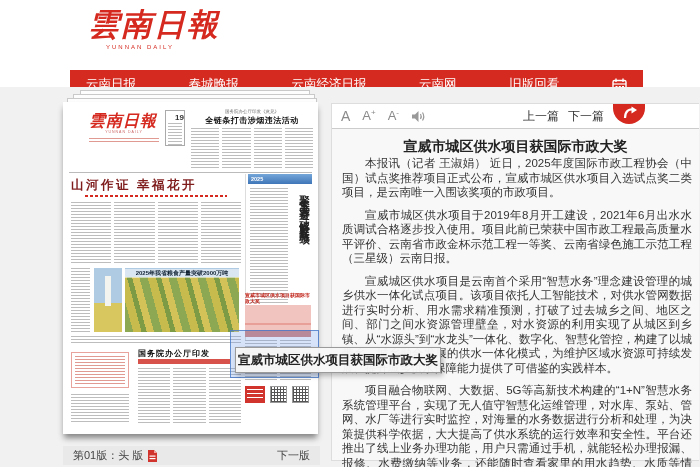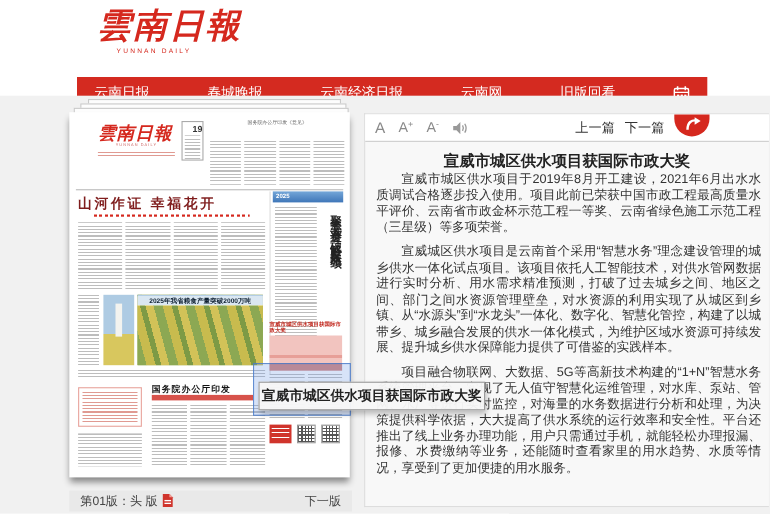--- a/index.html
+++ b/index.html
@@ -149,20 +149,21 @@
   <div class="abs" style="left:26px;top:10px;">
     <div class="mast-title">雲南日報</div>
     <div class="mast-sub">YUNNAN DAILY</div>
     <div class="stripes-red" style="width:70px;height:4px;margin-top:4px;"></div>
   </div>
   <div class="abs datebox">
     <b>19</b>
     <div class="stripes" style="height:22px;margin:1px 2px;"></div>
   </div>
   <div class="abs kicker">国务院办公厅印发《意见》</div>
+  <div class="abs tophead">全链条打击涉烟违法活动</div>
   <div class="abs cols" style="left:128px;top:26px;width:122px;height:40px;">
     <div class="stripes"></div>
       <div class="stripes"></div>
       <div class="stripes"></div>
       <div class="stripes"></div>
   </div>
   <div class="abs rule"></div>
 
   <div class="abs mainhead">山河作证 幸福花开</div>
   <div class="abs subline"></div>
@@ -255,17 +256,18 @@
       <span>
         <svg width="20" height="17" viewBox="0 0 20 17">
           <path d="M6 14 C6 7 10 5 14 5.5" stroke="#fff" stroke-width="2.2" fill="none"></path>
           <polygon points="12.5,2.5 18,6 12.5,9.5" fill="#fff"></polygon>
         </svg>
       </span>
     </div>
   </div>
   <div class="a-title">宣威市城区供水项目获国际市政大奖</div>
   <div class="a-body">
-    <p>宣威市城区供水项目于2019年8月开工建设，2021年6月出水水质调试合格逐步投入使用。项目此前已荣获中国市政工程最高质量水平评价、云南省市政金杯示范工程一等奖、云南省绿色施工示范工程（三星级）等多项荣誉。</p>
+    <p>本报讯（记者 王淑娟） 近日，2025年度国际市政工程协会（中国）试点奖推荐项目正式公布，宣威市城区供水项目入选试点奖二类项目，是云南唯一入围该奖项的市政项目。</p>
+    <p>宣威市城区供水项目于2019年8月开工建设，2021年6月出水水质调试合格逐步投入使用。项目此前已荣获中国市政工程最高质量水平评价、云南省市政金杯示范工程一等奖、云南省绿色施工示范工程（三星级）云南日报。</p>
     <p>宣威城区供水项目是云南首个采用“智慧水务”理念建设管理的城乡供水一体化试点项目。该项目依托人工智能技术，对供水管网数据进行实时分析、用水需求精准预测，打破了过去城乡之间、地区之间、部门之间水资源管理壁垒，对水资源的利用实现了从城区到乡镇、从“水源头”到“水龙头”一体化、数字化、智慧化管控，构建了以城带乡、城乡融合发展的供水一体化模式，为维护区域水资源可持续发展、提升城乡供水保障能力提供了可借鉴的实践样本。</p>
     <p>项目融合物联网、大数据、5G等高新技术构建的“1+N”智慧水务系统管理平台，实现了无人值守智慧化运维管理，对水库、泵站、管网、水厂等进行实时监控，对海量的水务数据进行分析和处理，为决策提供科学依据，大大提高了供水系统的运行效率和安全性。平台还推出了线上业务办理功能，用户只需通过手机，就能轻松办理报漏、报修、水费缴纳等业务，还能随时查看家里的用水趋势、水质等情况，享受到了更加便捷的用水服务。</p>
   </div>
 </div>
 
 </body></html>

